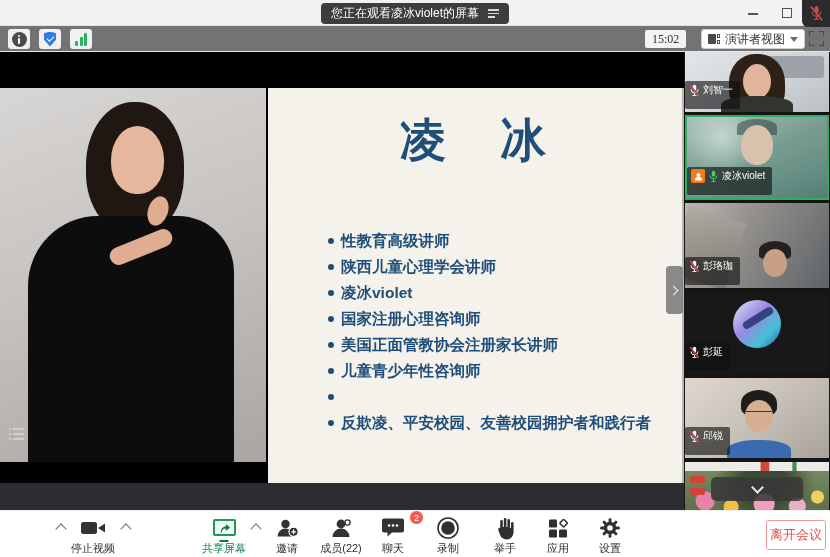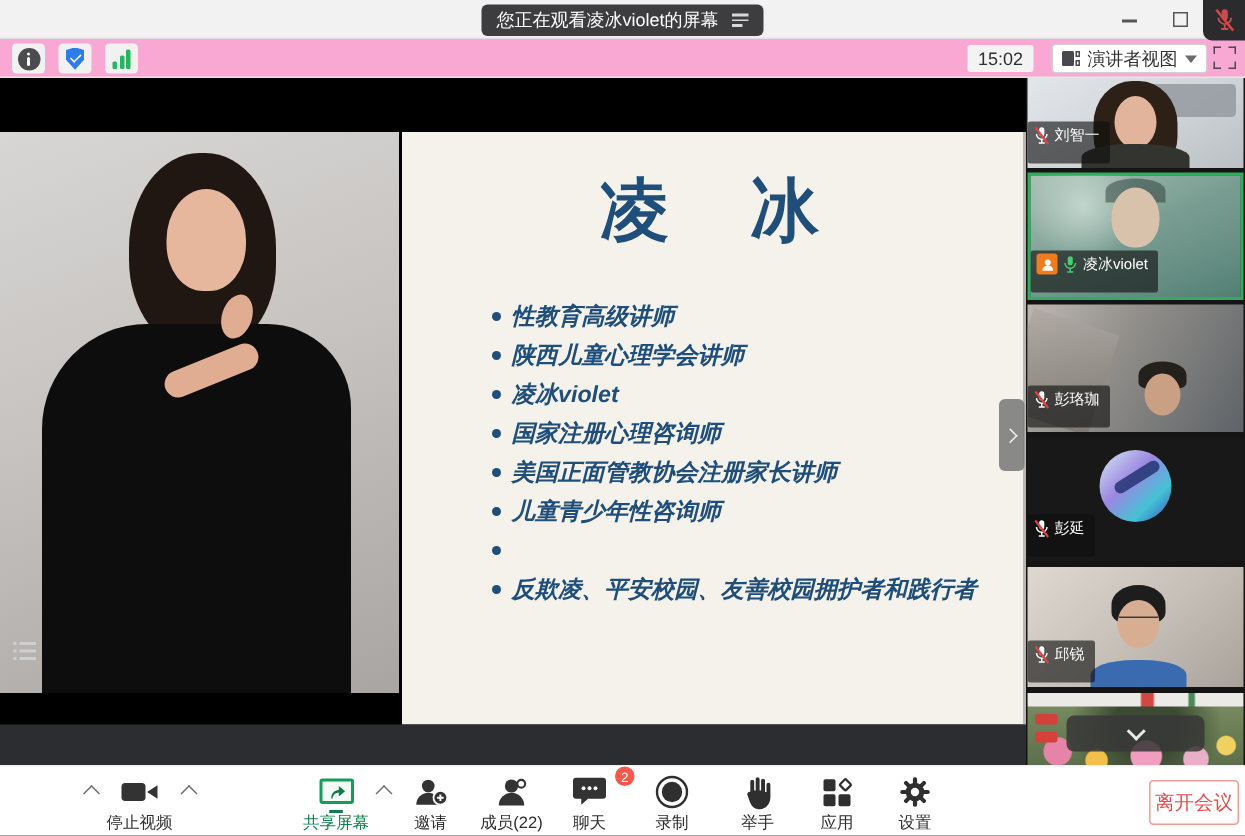--- a/index.html
+++ b/index.html
@@ -12,21 +12,21 @@
   .watch-pill { position:absolute; left:50%; top:3px; transform:translateX(-50%); height:21px;
     background:#3d3d40; border-radius:4px; color:#fff; font-size:12px; display:flex; align-items:center; gap:9px; padding:0 10px; white-space:nowrap; }
   .pill-menu { display:flex; flex-direction:column; gap:2px; }
   .pill-menu i { display:block; height:1.5px; background:#d8d8d8; }
   .pill-menu i:nth-child(1){width:11px;} .pill-menu i:nth-child(2){width:11px;} .pill-menu i:nth-child(3){width:7px;}
   .win-min { position:absolute; right:72px; top:13px; width:10px; height:2px; background:#555; }
   .win-max { position:absolute; right:38px; top:8px; width:10px; height:10px; border:1.4px solid #555; }
   .corner-mic-box { position:absolute; right:0; top:0; width:28px; height:27px; background:#2b2b2e; border-radius:0 0 0 6px; display:flex; align-items:center; justify-content:center; z-index:30; }
 
   
-  .topbar { position:absolute; left:0; top:26px; width:830px; height:26px; background:#f9a8d4; border-bottom:1px solid #e6e6e6; }
+  .topbar { position:absolute; left:0; top:26px; width:830px; height:26px; background:#737373; border-bottom:1px solid #e6e6e6;font-family:Liberation Serif, serif; }
   .topbar-left { position:absolute; left:8px; top:3px; display:flex; gap:9px; }
   .icbtn { width:22px; height:20px; background:#f1f1f1; border-radius:3px; display:flex; align-items:center; justify-content:center; }
   .info-circle { width:15px; height:15px; border-radius:50%; background:#4b4b50; display:flex; flex-direction:column; align-items:center; justify-content:center; gap:1px; }
   .info-circle b { width:2px; height:2px; background:#fff; border-radius:50%; }
   .info-circle u { width:2px; height:6px; background:#fff; border-radius:1px; }
   .shield { width:13px; height:15px; background:#2e7ce8; clip-path:polygon(50% 0%,96% 12%,96% 55%,50% 100%,4% 55%,4% 12%); position:relative; }
   .shield i { position:absolute; left:3px; top:4px; width:7px; height:4px; border-left:1.5px solid #fff; border-bottom:1.5px solid #fff; transform:rotate(-45deg); }
   .sigbars { display:flex; align-items:flex-end; gap:1.5px; height:13px; }
   .sigbars i { width:3px; background:#27b45e; border-radius:1px; }
   .sigbars i:nth-child(1){height:5px;} .sigbars i:nth-child(2){height:9px;} .sigbars i:nth-child(3){height:13px;}
@@ -54,21 +54,21 @@
   .photo .hand { position:absolute; left:148px; top:108px; width:20px; height:30px; background:#e0ad92; border-radius:50%; transform:rotate(18deg); }
   .photo .bodyshape { position:absolute; left:28px; top:128px; width:206px; height:246px; background:#0d0d0d; border-radius:70px 56px 0 0; }
   .photo .arm { position:absolute; left:108px; top:150px; width:66px; height:18px; background:#e0ad92; border-radius:10px; transform:rotate(-22deg); }
   .list-marks { position:absolute; left:9px; top:376px; display:flex; flex-direction:column; gap:3px; }
   .list-marks span { display:flex; align-items:center; gap:2px; }
   .list-marks b { width:2px; height:2px; background:#cfcfcf; }
   .list-marks i { width:11px; height:2px; background:#cfcfcf; }
 
   .slide { position:absolute; left:268px; top:36px; width:416px; height:395px; background:#f5f2ec; border-right:2px solid #b9b6b2; }
   .slide-title { margin-top:22px; text-align:center; font-size:46px; font-weight:bold; color:#1e4e79; letter-spacing:4px; }
-  .bullets { position:absolute; left:60px; top:110px;font-style:italic; }
+  .bullets { position:absolute; left:60px; top:140px; }
   .bullet-row { display:flex; align-items:center; height:26px; white-space:nowrap; }
   .bullet-dot { width:6px; height:6px; border-radius:50%; background:#1e4e79; margin-right:7px; flex:none; }
   .bullet-text { font-size:15.5px; font-weight:bold; color:#1e4e79; }
 
   .collapse-handle { position:absolute; left:666px; top:214px; width:17px; height:48px; background:rgba(125,125,125,.9); border-radius:4px; display:flex; align-items:center; justify-content:center; }
   .collapse-handle i { width:7px; height:7px; border-right:1.8px solid #efefef; border-top:1.8px solid #efefef; transform:rotate(45deg); margin-left:-2px; }
 
   
   .sidebar { position:absolute; left:684px; top:52px; width:146px; height:460px; background:#151515; z-index:1; }
   .tile { position:absolute; left:1px; width:144px; overflow:hidden; background:#222; }

